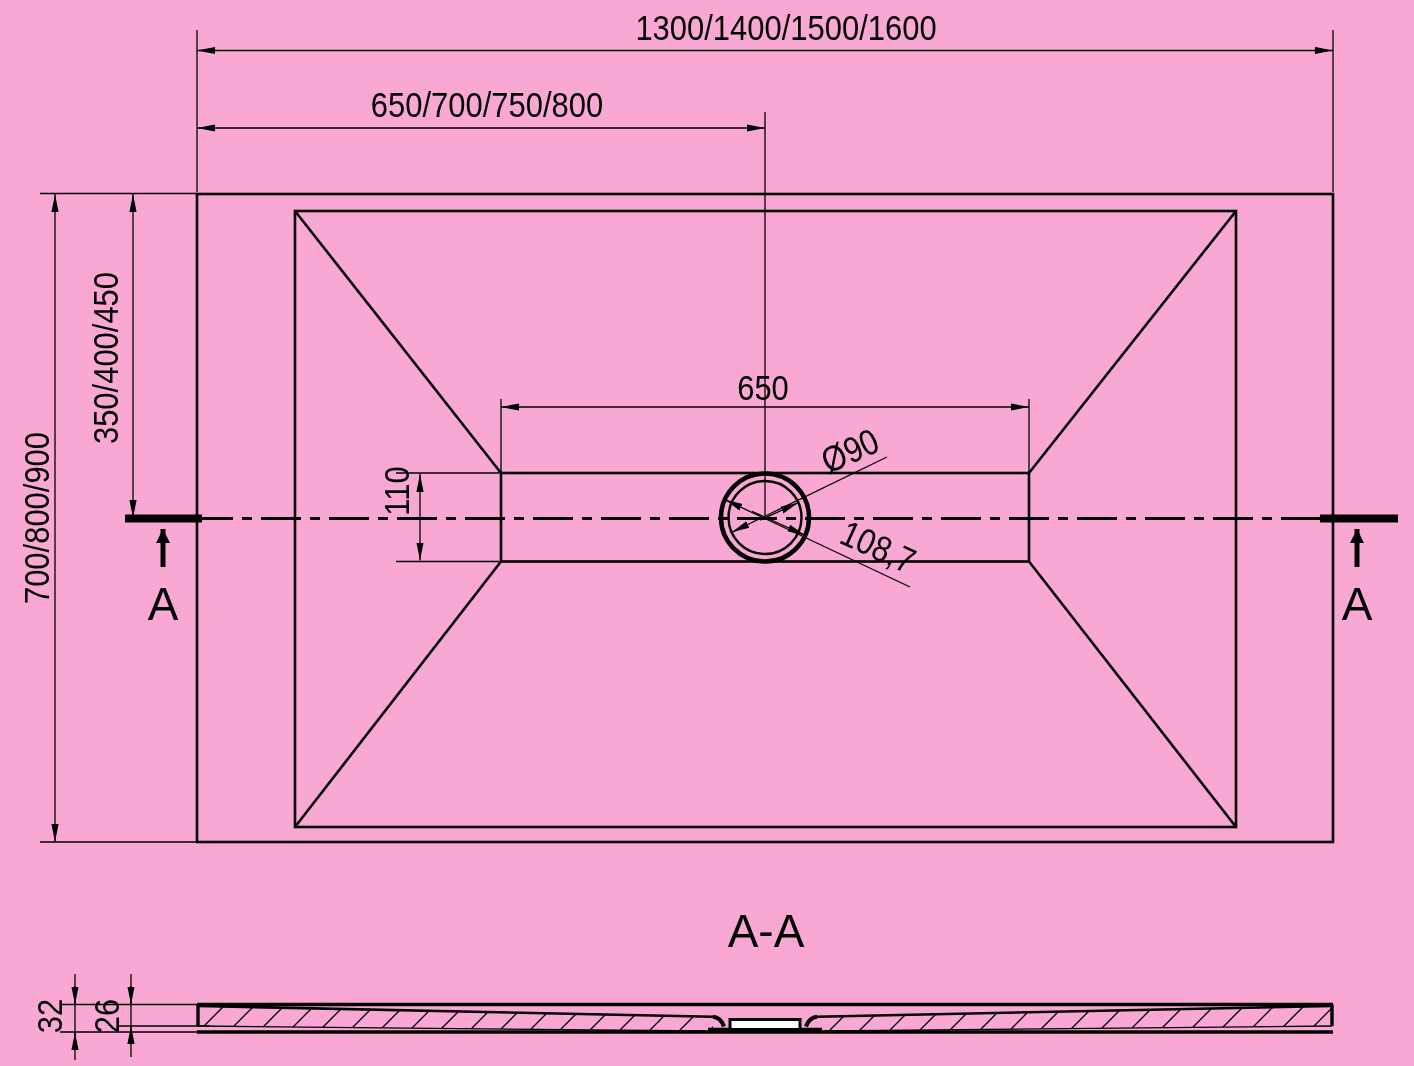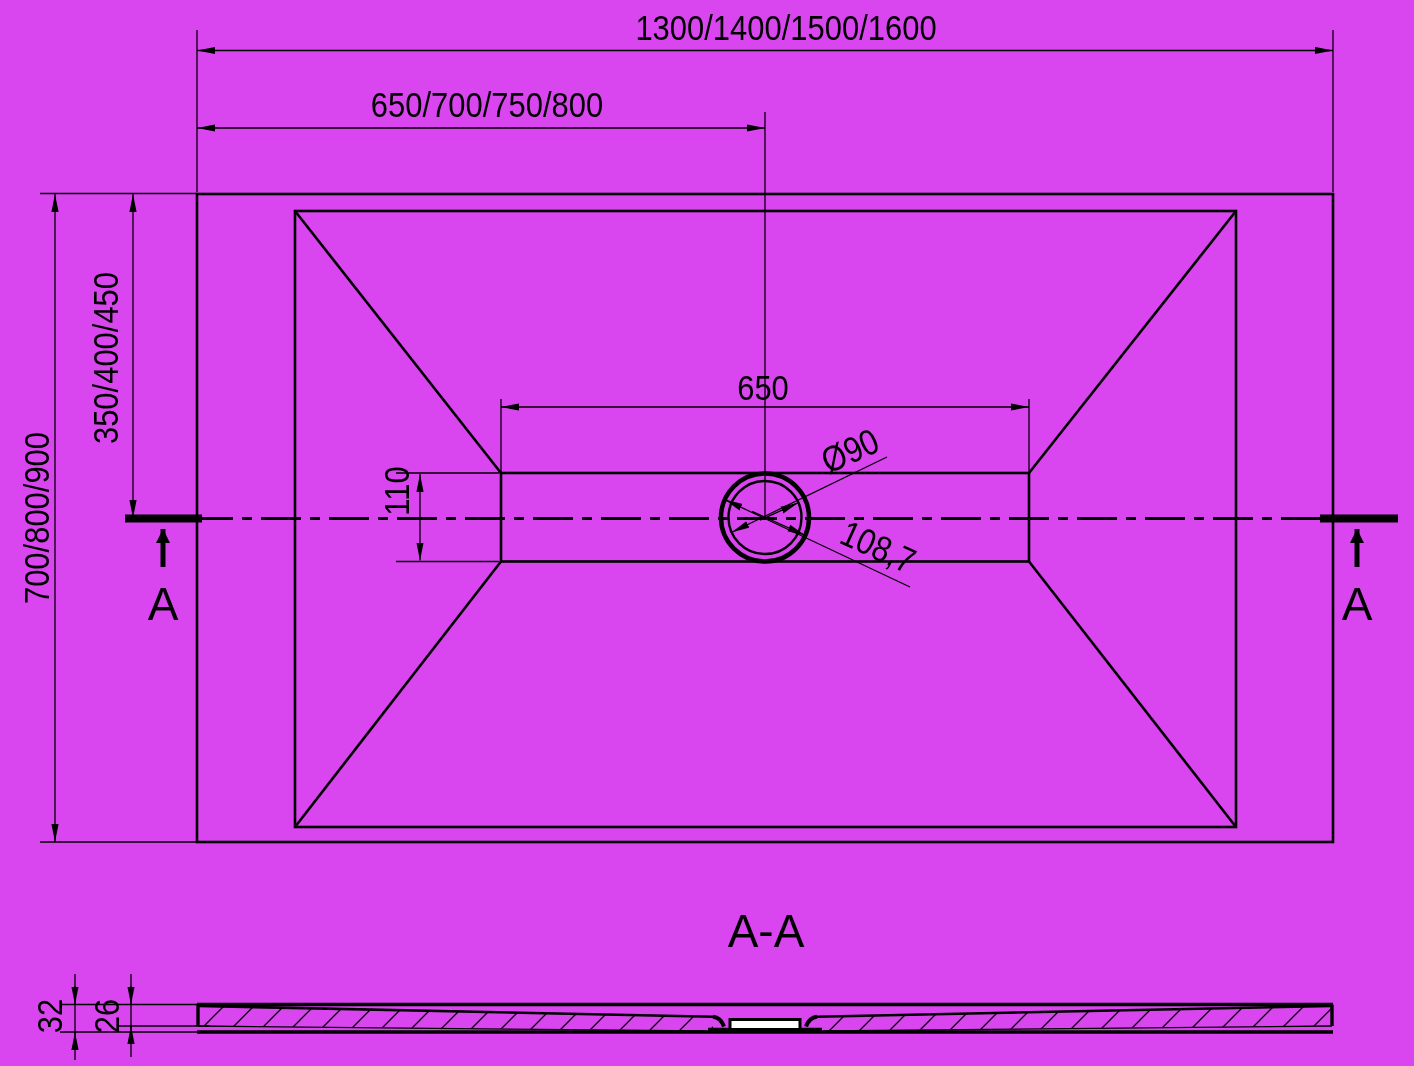--- a/index.html
+++ b/index.html
@@ -1,16 +1,16 @@
 <!DOCTYPE html>
 <html><head>
 <meta charset="utf-8">
 <style>
   html,body{margin:0;padding:0;background:#ffffff;}
-  #stage{position:relative;width:1414px;height:1066px;background:#d946ef;overflow:hidden;}
+  #stage{position:relative;width:1414px;height:1066px;background:#f9a8d4;overflow:hidden;}
   svg{display:block;}
   text{font-family:"Liberation Sans","DejaVu Sans",sans-serif;fill:#000;text-anchor:middle;}
   .dim{font-size:36px;}
   .big{font-size:46px;}
   .thin{stroke:#000;stroke-width:1.3;fill:none;}
   .med{stroke:#000;stroke-width:2.6;fill:none;}
   .thick{stroke:#000;stroke-width:3.4;fill:none;}
   .cutbar{stroke:#000;stroke-width:8;fill:none;}
   .ashaft{stroke:#000;stroke-width:5;fill:none;}
 </style>

